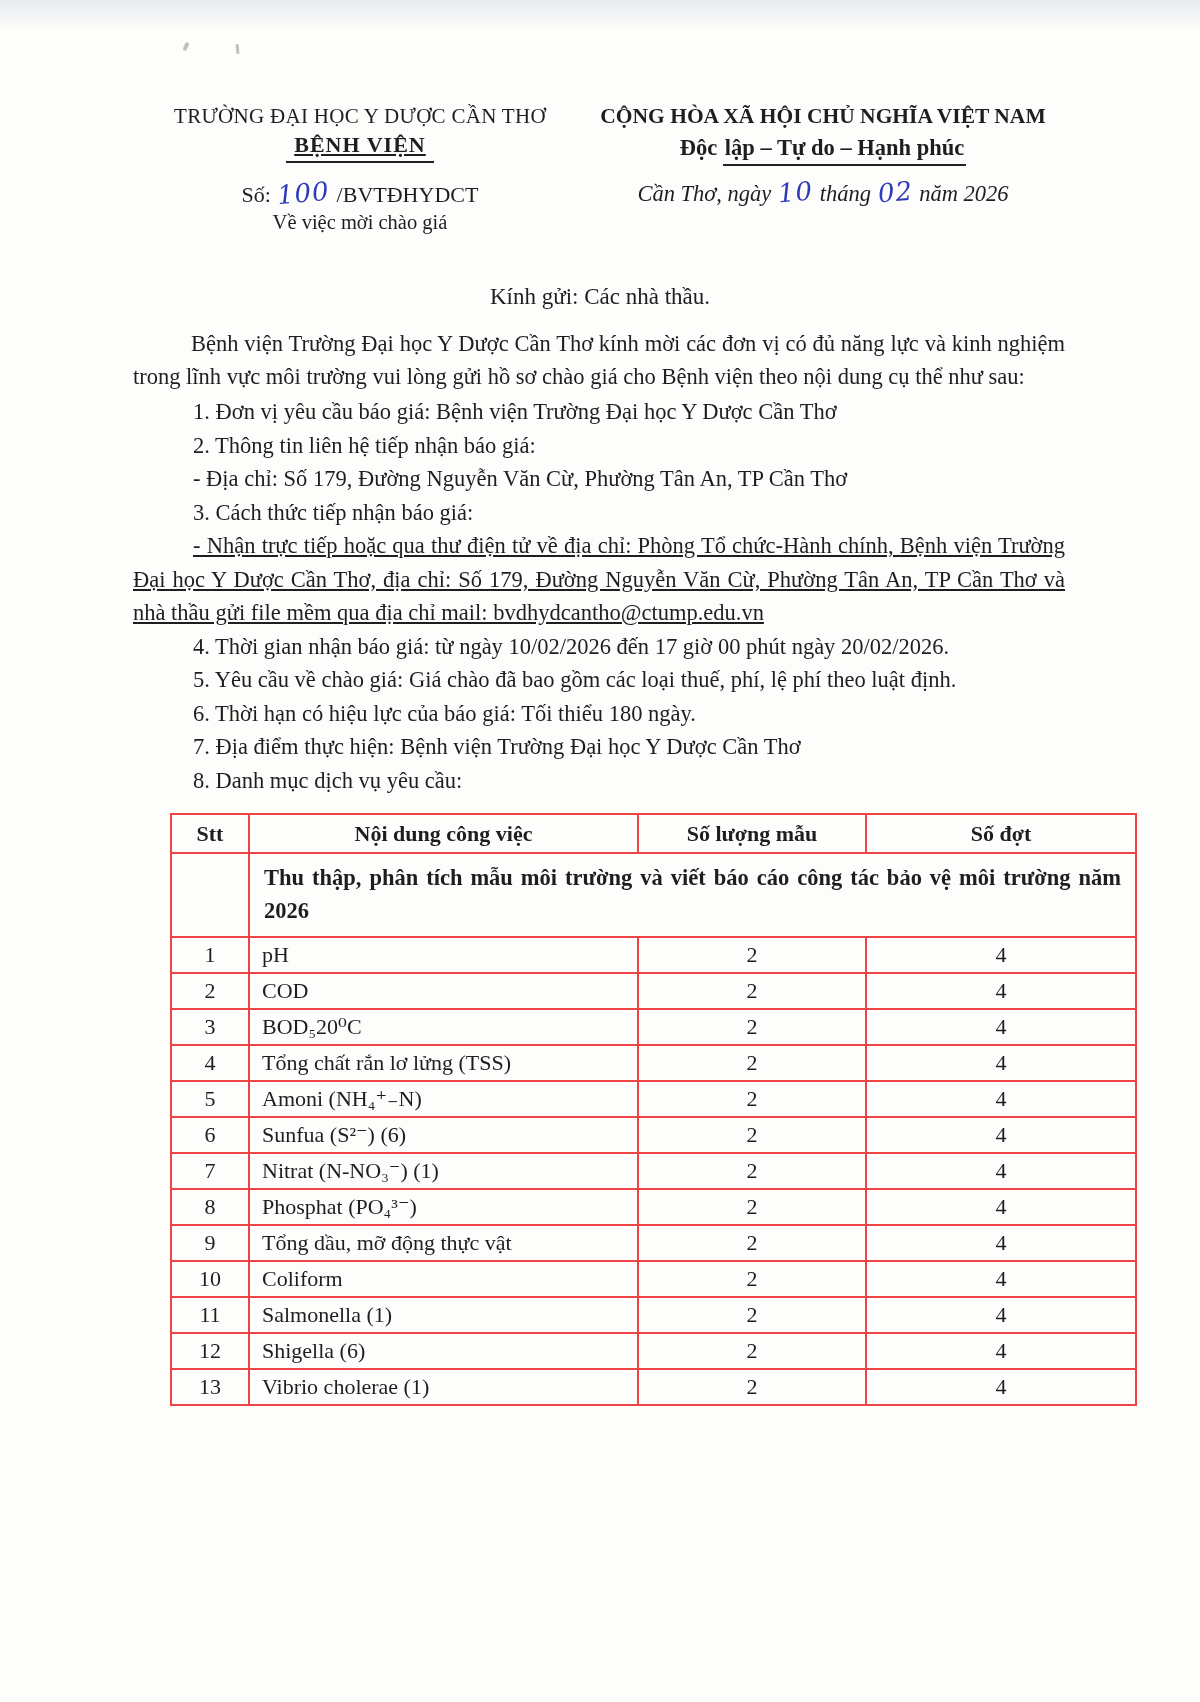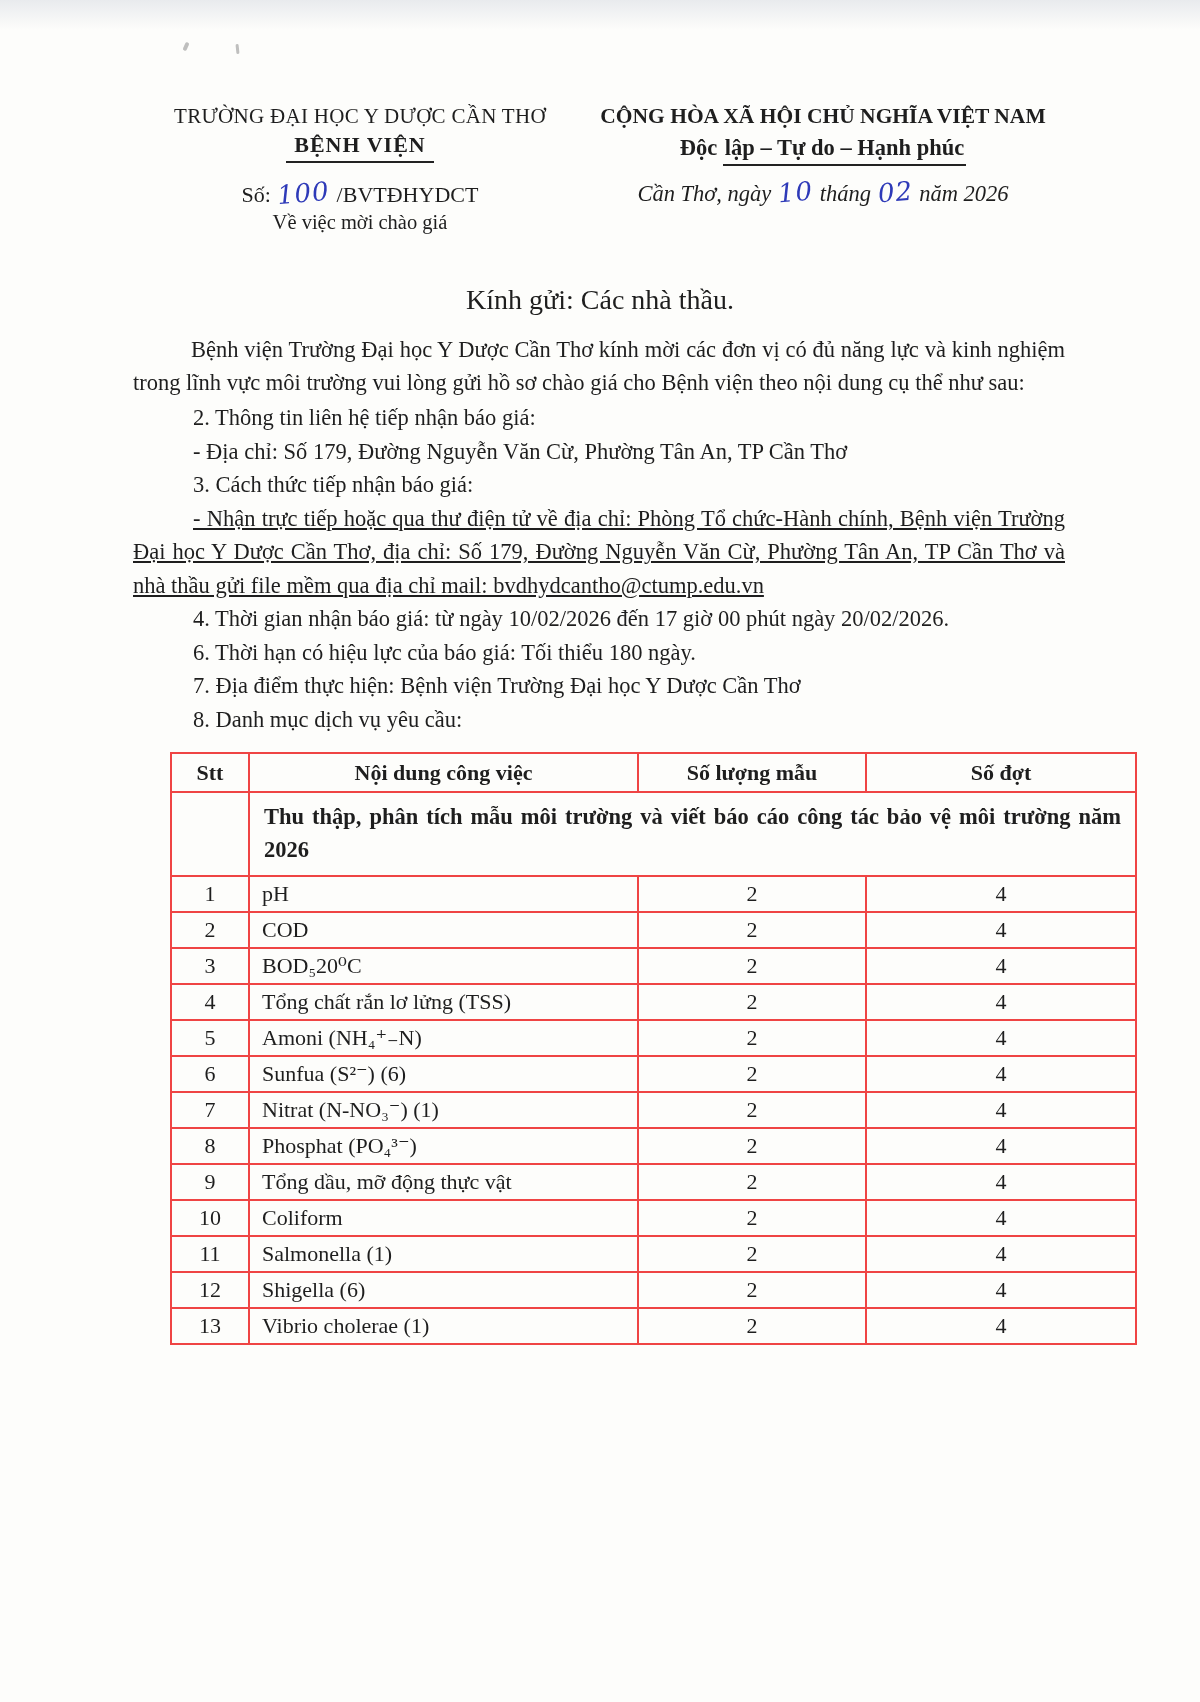--- a/index.html
+++ b/index.html
@@ -16,34 +16,34 @@
   .speck.s1 { left:184px; top:42px; width:4px; height:9px; transform:rotate(24deg); }
   .speck.s2 { left:236px; top:44px; width:3px; height:10px; transform:rotate(-6deg); }
 
   .letterhead { display:flex; padding:104px 0 0 145px; }
   .head-left { width:430px; text-align:center; }
   .head-right { width:480px; margin-left:8px; text-align:center; }
 
   .org-university { font-size:21px; white-space:nowrap; letter-spacing:.3px; }
   .org-unit-wrap { margin-top:3px; }
   .org-unit { display:inline-block; font-weight:bold; font-size:22px; letter-spacing:1px;
-              border-bottom:2.5px solid #222; padding:0 8px 3px; }
+              border-bottom:2.5px solid #222; padding:0 8px 3px;text-decoration:underline; }
   .doc-number { margin-top:19px; font-size:22px; }
   .subject { margin-top:3px; font-size:20.5px; }
 
   .motto1 { font-weight:bold; font-size:21.5px; white-space:nowrap; }
   .motto2 { margin-top:6px; font-weight:bold; font-size:22.5px; }
   .motto2 .ul { display:inline-block; border-bottom:2.5px solid #222; padding:0 2px 3px; }
   .place-date { margin-top:15px; font-style:italic; font-size:22.5px; white-space:nowrap; }
 
   .hand { display:inline-block; color:#2e3ab8; font-style:italic; font-size:26px;
           transform:rotate(-5deg); letter-spacing:1px; margin:0 1px; line-height:20px;
           font-family:"DejaVu Serif",serif; }
 
-  .salutation { margin-top:50px; text-align:center; font-size:28px; }
+  .salutation { margin-top:50px; text-align:center; font-size:23px; }
 
   .intro { margin:17px 135px 0 133px; font-size:22.5px; line-height:33px;
            text-align:justify; text-indent:58px; }
 
   .items { margin:2px 135px 0 133px; font-size:22.5px; line-height:33.5px; }
   .item { text-indent:60px; }
   .item.hang { text-align:justify;text-decoration:underline; }
 
   table.services { border-collapse:collapse; table-layout:fixed; margin:16px 0 0 170px;
                    width:965px; font-size:22px; }
@@ -91,25 +91,27 @@
         <span>năm 2026</span>
       </div>
     </div>
   </div>
 
   <div class="salutation">Kính gửi: Các nhà thầu.</div>
 
   <p class="intro">Bệnh viện Trường Đại học Y Dược Cần Thơ kính mời các đơn vị có đủ năng lực và kinh nghiệm trong lĩnh vực môi trường vui lòng gửi hồ sơ chào giá cho Bệnh viện theo nội dung cụ thể như sau:</p>
 
   <div class="items">
+    <div class="item">1. Đơn vị yêu cầu báo giá: Bệnh viện Trường Đại học Y Dược Cần Thơ</div>
     <div class="item">2. Thông tin liên hệ tiếp nhận báo giá:</div>
     <div class="item">- Địa chỉ: Số 179, Đường Nguyễn Văn Cừ, Phường Tân An, TP Cần Thơ</div>
     <div class="item">3. Cách thức tiếp nhận báo giá:</div>
     <div class="item hang">- Nhận trực tiếp hoặc qua thư điện tử về địa chỉ: Phòng Tổ chức-Hành chính, Bệnh viện Trường Đại học Y Dược Cần Thơ, địa chỉ: Số 179, Đường Nguyễn Văn Cừ, Phường Tân An, TP Cần Thơ và nhà thầu gửi file mềm qua địa chỉ mail: bvdhydcantho@ctump.edu.vn</div>
     <div class="item">4. Thời gian nhận báo giá: từ ngày 10/02/2026 đến 17 giờ 00 phút ngày 20/02/2026.</div>
+    <div class="item">5. Yêu cầu về chào giá: Giá chào đã bao gồm các loại thuế, phí, lệ phí theo luật định.</div>
     <div class="item">6. Thời hạn có hiệu lực của báo giá: Tối thiểu 180 ngày.</div>
     <div class="item">7. Địa điểm thực hiện: Bệnh viện Trường Đại học Y Dược Cần Thơ</div>
     <div class="item">8. Danh mục dịch vụ yêu cầu:</div>
   </div>
 
   <table class="services">
     <colgroup>
       <col style="width:78px">
         <col style="width:389px">
         <col style="width:228px">

